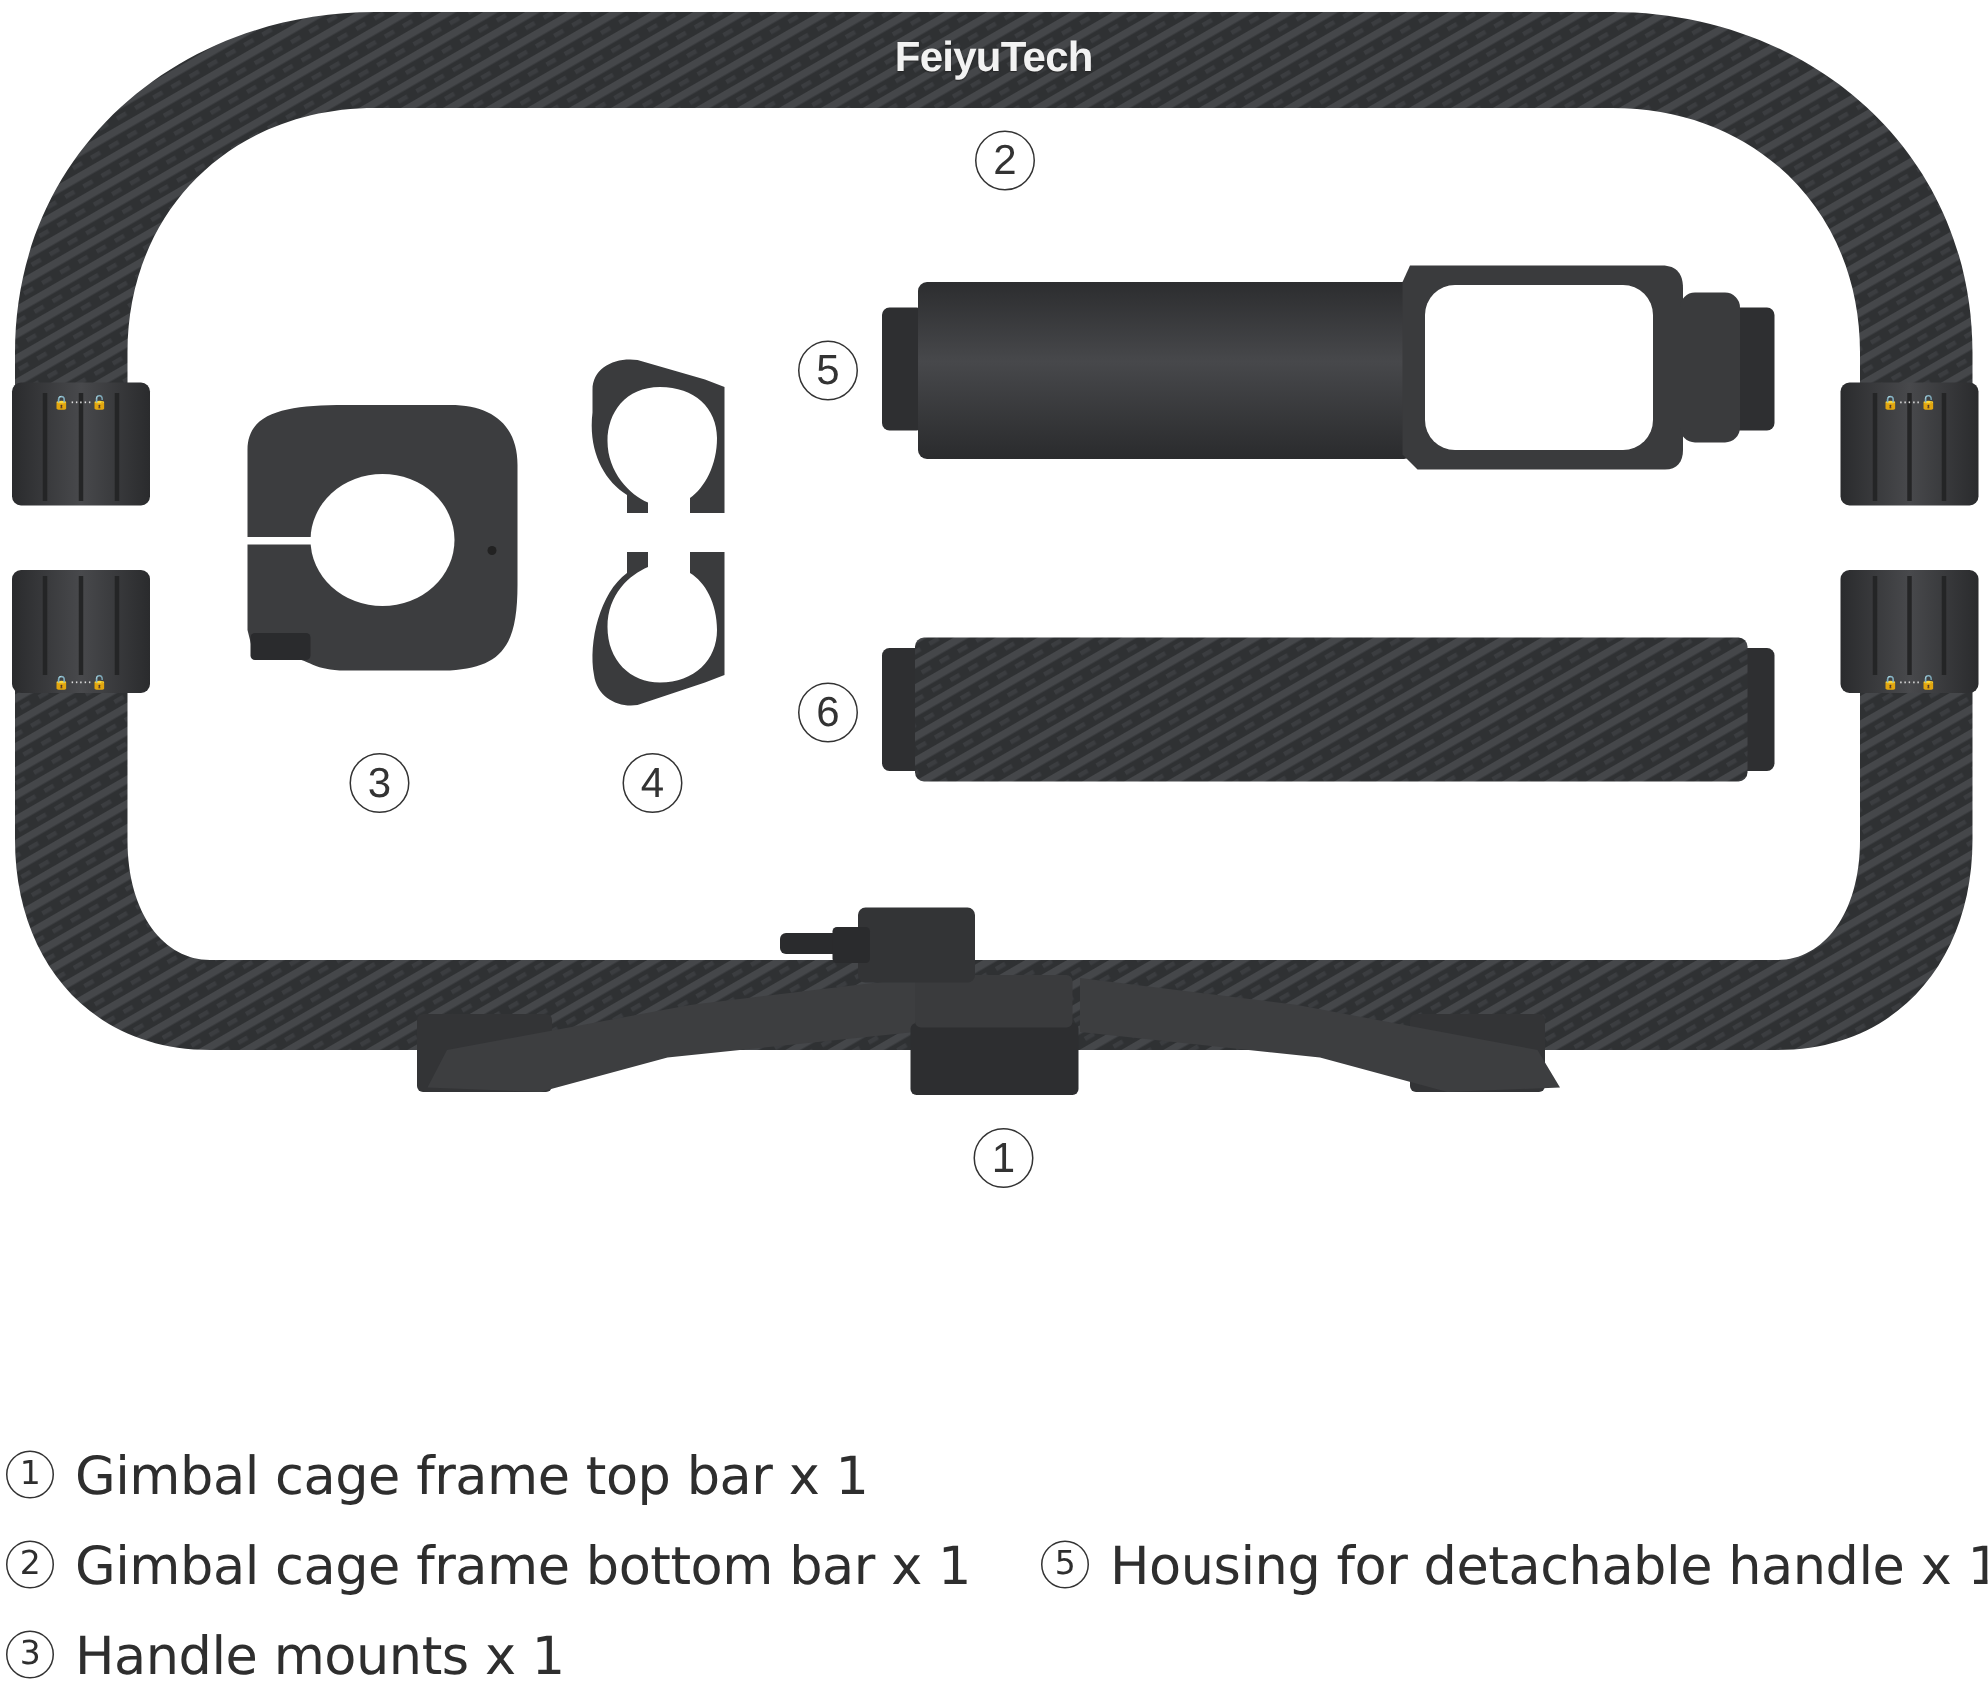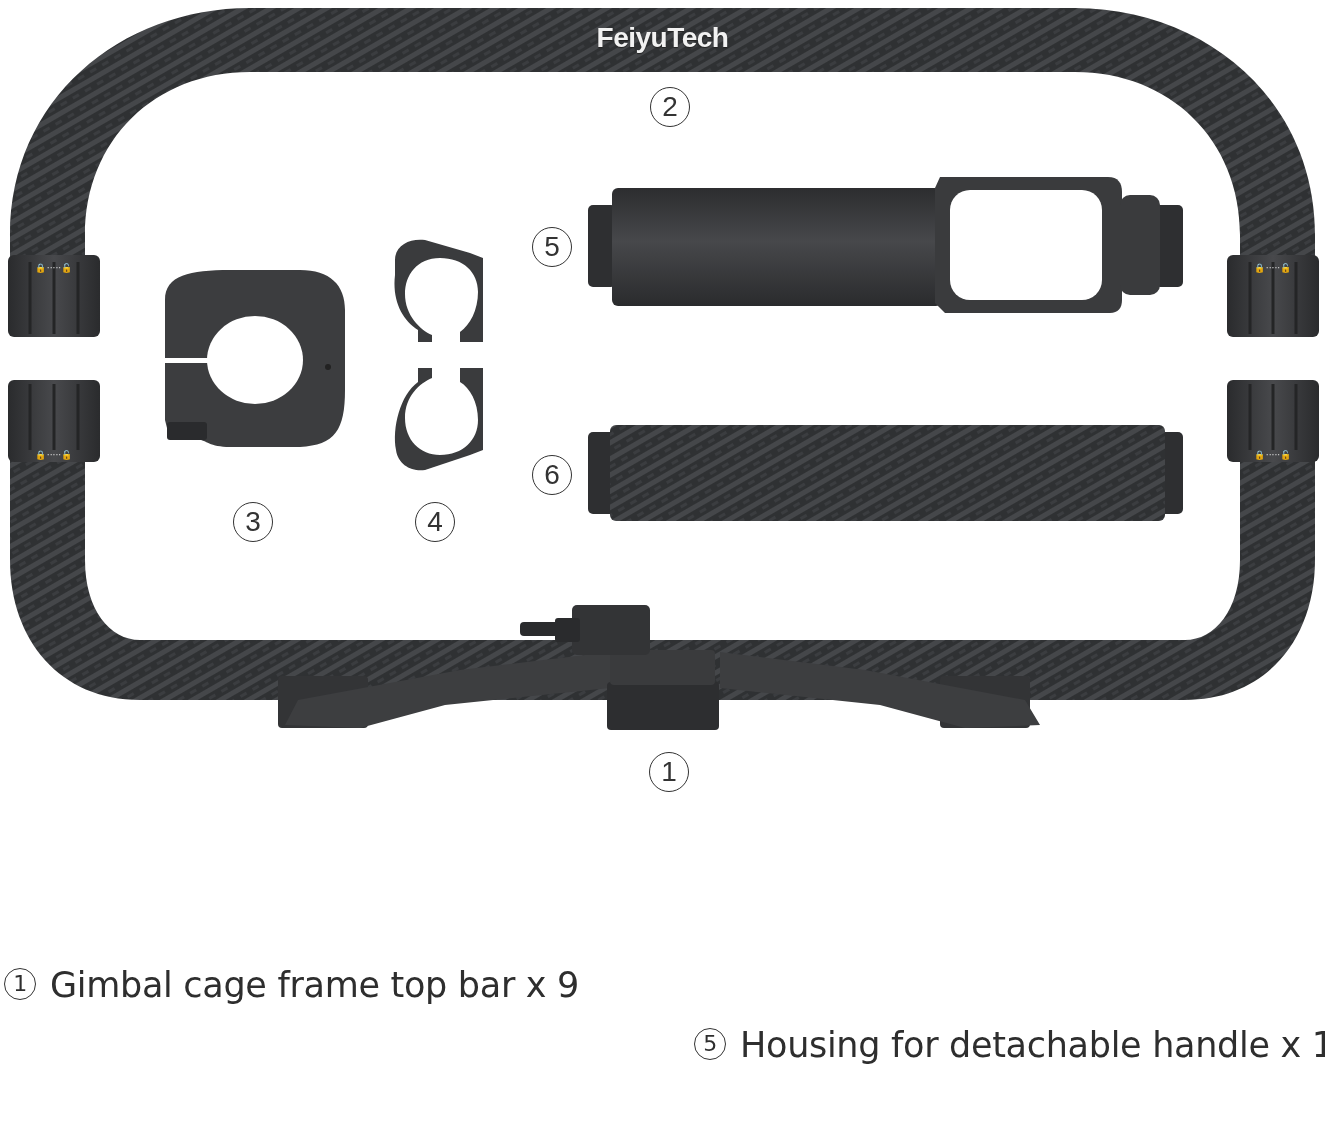--- a/index.html
+++ b/index.html
@@ -129,18 +129,24 @@
 
 <div class="callout" style="left:649px; top:752px;">1</div>
 <div class="callout" style="left:650px; top:87px;">2</div>
 <div class="callout" style="left:233px; top:502px;">3</div>
 <div class="callout" style="left:415px; top:502px;">4</div>
 <div class="callout" style="left:532px; top:227px;">5</div>
 <div class="callout" style="left:532px; top:455px;">6</div>
 
 <div class="legend">
   <div class="legend-item" style="left:4px; top:10px;">
-    <span class="num">1</span><span>Gimbal cage frame top bar x 9</span>
+    <span class="num">1</span><span>Gimbal cage frame top bar x 1</span>
+  </div>
+  <div class="legend-item" style="left:4px; top:70px;">
+    <span class="num">2</span><span>Gimbal cage frame bottom bar x 1</span>
+  </div>
+  <div class="legend-item" style="left:4px; top:130px;">
+    <span class="num">3</span><span>Handle mounts x 1</span>
   </div>
   <div class="legend-item" style="left:694px; top:70px;">
     <span class="num">5</span><span>Housing for detachable handle x 1</span>
   </div>
 </div>
 
 </body></html>

